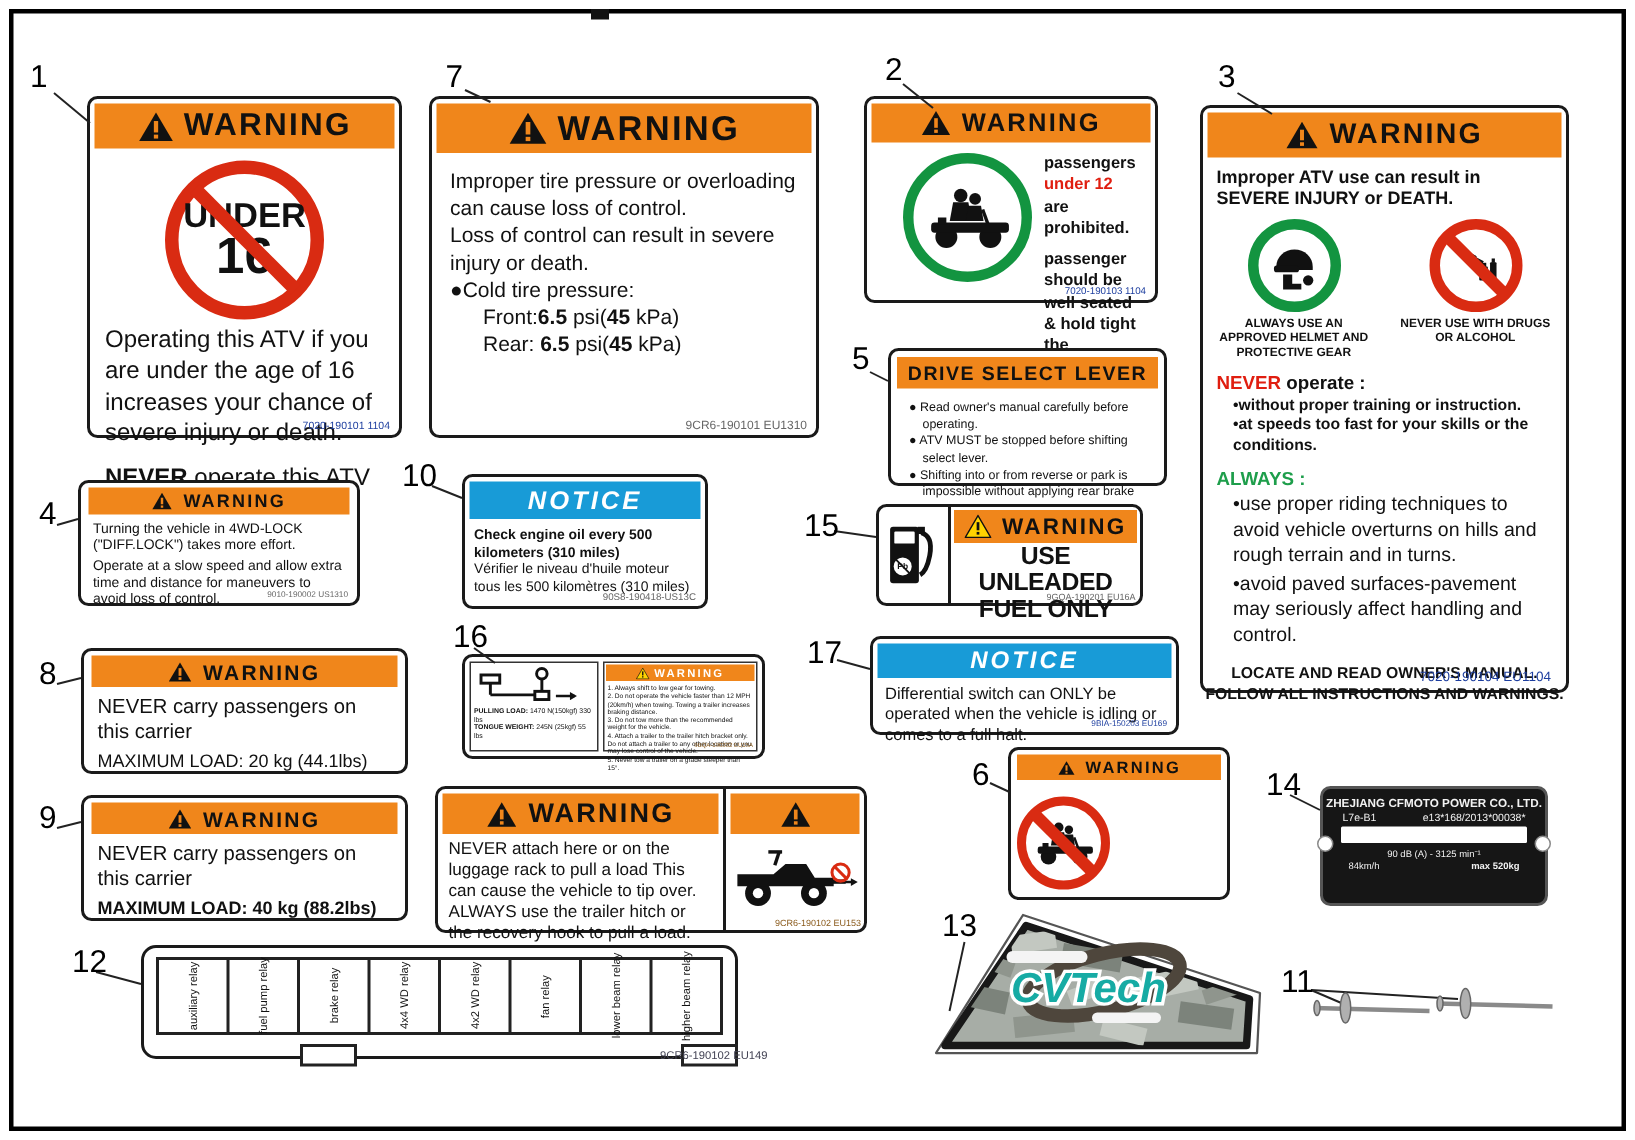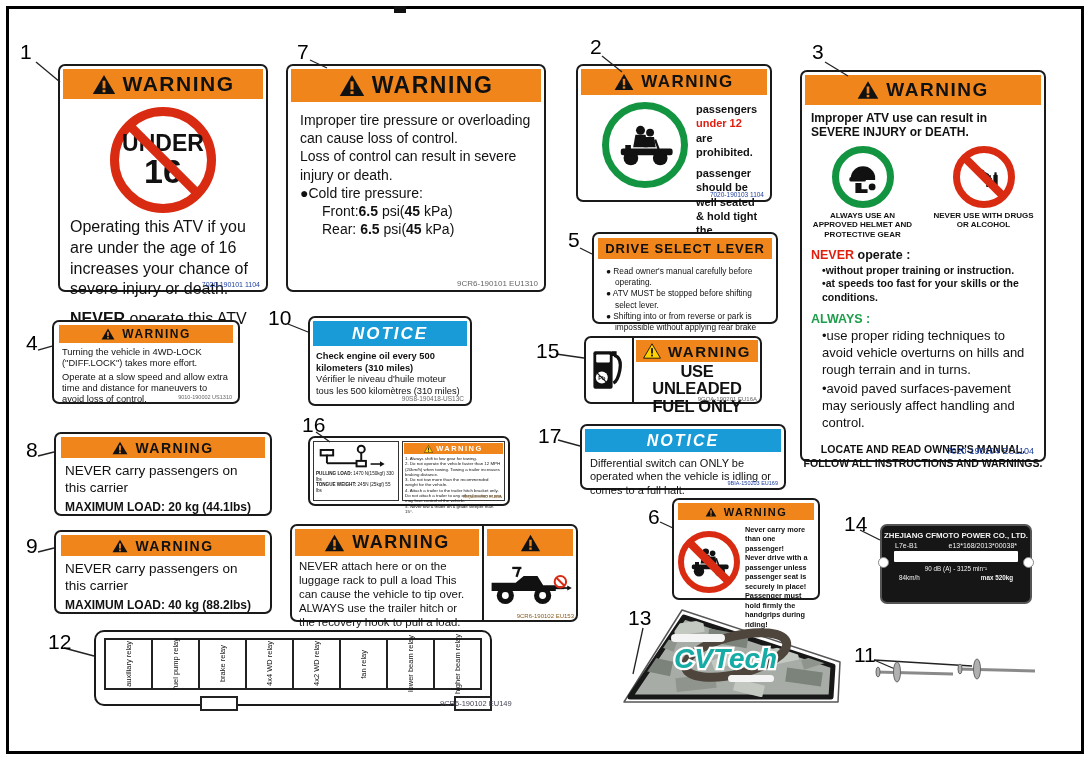--- a/index.html
+++ b/index.html
@@ -251,21 +251,21 @@
 <div class="lbl" style="left:54px;top:432px;width:218px;height:84px;">
   <div class="hdr" style="height:21px;margin:3px 5px;">
     <svg width="16" height="14" viewBox="0 0 100 88">
         <path d="M50 4 L97 84 L3 84 Z" fill="#111"></path>
         <rect x="44" y="28" width="12" height="32" fill="#F0861B"></rect>
         <rect x="44" y="66" width="12" height="11" fill="#F0861B"></rect>
       </svg>
     <span class="hw" style="font-size:14px;">WARNING</span>
   </div>
   <div style="padding:2px 9px 0;font-size:13.5px;line-height:1.25;">NEVER carry passengers on this carrier</div>
-  <div style="padding:3px 9px 0;font-size:12px;font-weight:bold;">MAXIMUM LOAD: 20 kg  (44.1lbs)</div>
+  <div style="padding:3px 9px 0;font-size:12px;font-weight:normal;">MAXIMUM LOAD: 20 kg  (44.1lbs)</div>
 </div>
 
 <div class="lbl" style="left:308px;top:436px;width:202px;height:70px;display:flex;gap:3px;padding:3px;">
   <div style="width:86px;border:1px solid #333;position:relative;box-sizing:border-box;padding:1px 2px;">
     <svg width="78" height="28" viewBox="0 0 100 34">
       <g fill="none" stroke="#111" stroke-width="2.5">
         <circle cx="58" cy="7" r="4.5"></circle>
           <line x1="58" y1="11" x2="58" y2="22"></line>
           <rect x="52" y="22" width="12" height="7"></rect>
         <line x1="14" y1="25" x2="52" y2="25"></line>
@@ -378,25 +378,20 @@
             <circle cx="82" cy="63" r="13"></circle>
             <rect x="12" y="46" width="92" height="12" rx="4"></rect>
             <circle cx="47" cy="14" r="8"></circle>
             <path d="M38 22 h18 l4 22 h-26 z"></path>
             <circle cx="64" cy="18" r="7"></circle>
             <path d="M56 26 h15 l3 18 h-21 z"></path>
             <rect x="74" y="30" width="4" height="18" transform="rotate(-20 76 39)"></rect>
             <rect x="20" y="40" width="10" height="8"></rect>
           </g>
         </svg>
-    </div>
-    <div style="flex:1;padding-left:5px;font-size:7.3px;font-weight:bold;line-height:1.3;">
-      <div>Never carry more than one passenger!</div>
-      <div>Never drive with a passenger unless passenger seat is securely in place!</div>
-      <div>Passenger must hold firmly the handgrips during riding!</div>
     </div>
   </div>
 </div>
 
 <div class="lbl" style="left:880px;top:524px;width:152px;height:80px;background:#161616;border-color:#555;color:#f2f2f2;text-align:center;overflow:visible;">
   <div style="font-size:7.8px;font-weight:bold;margin-top:5px;">ZHEJIANG CFMOTO POWER CO., LTD.</div>
   <div style="display:flex;justify-content:space-between;padding:0 13px;font-size:7px;margin-top:2px;">
     <span>L7e-B1</span>
     <span>e13*168/2013*00038*</span>
   </div>

